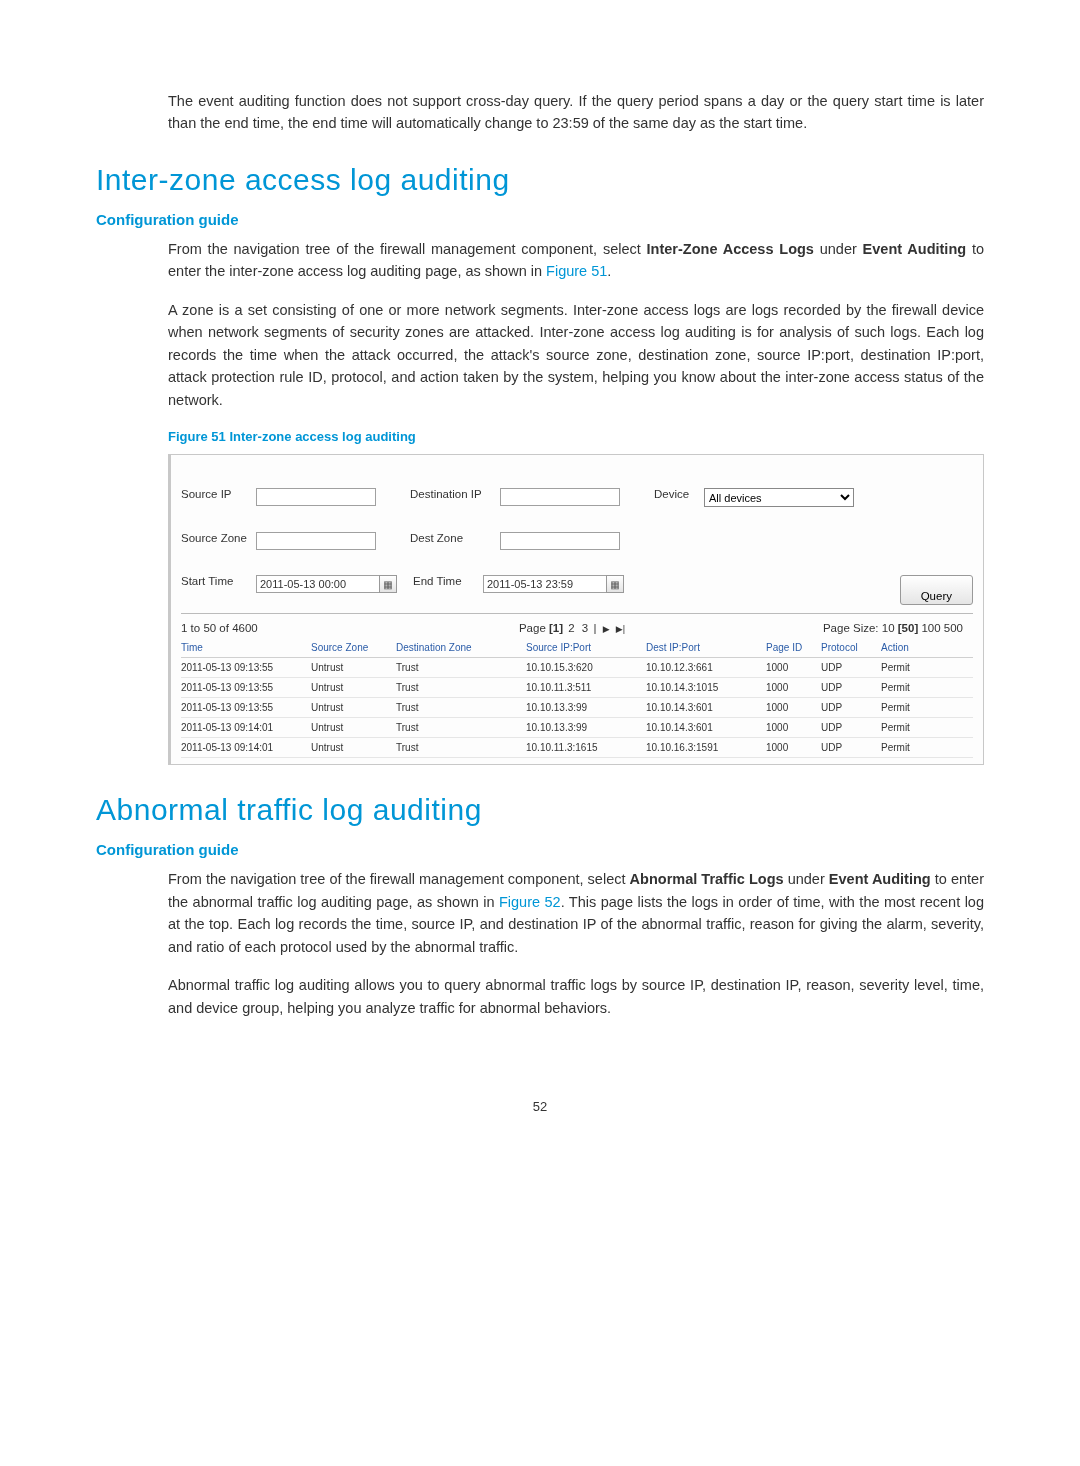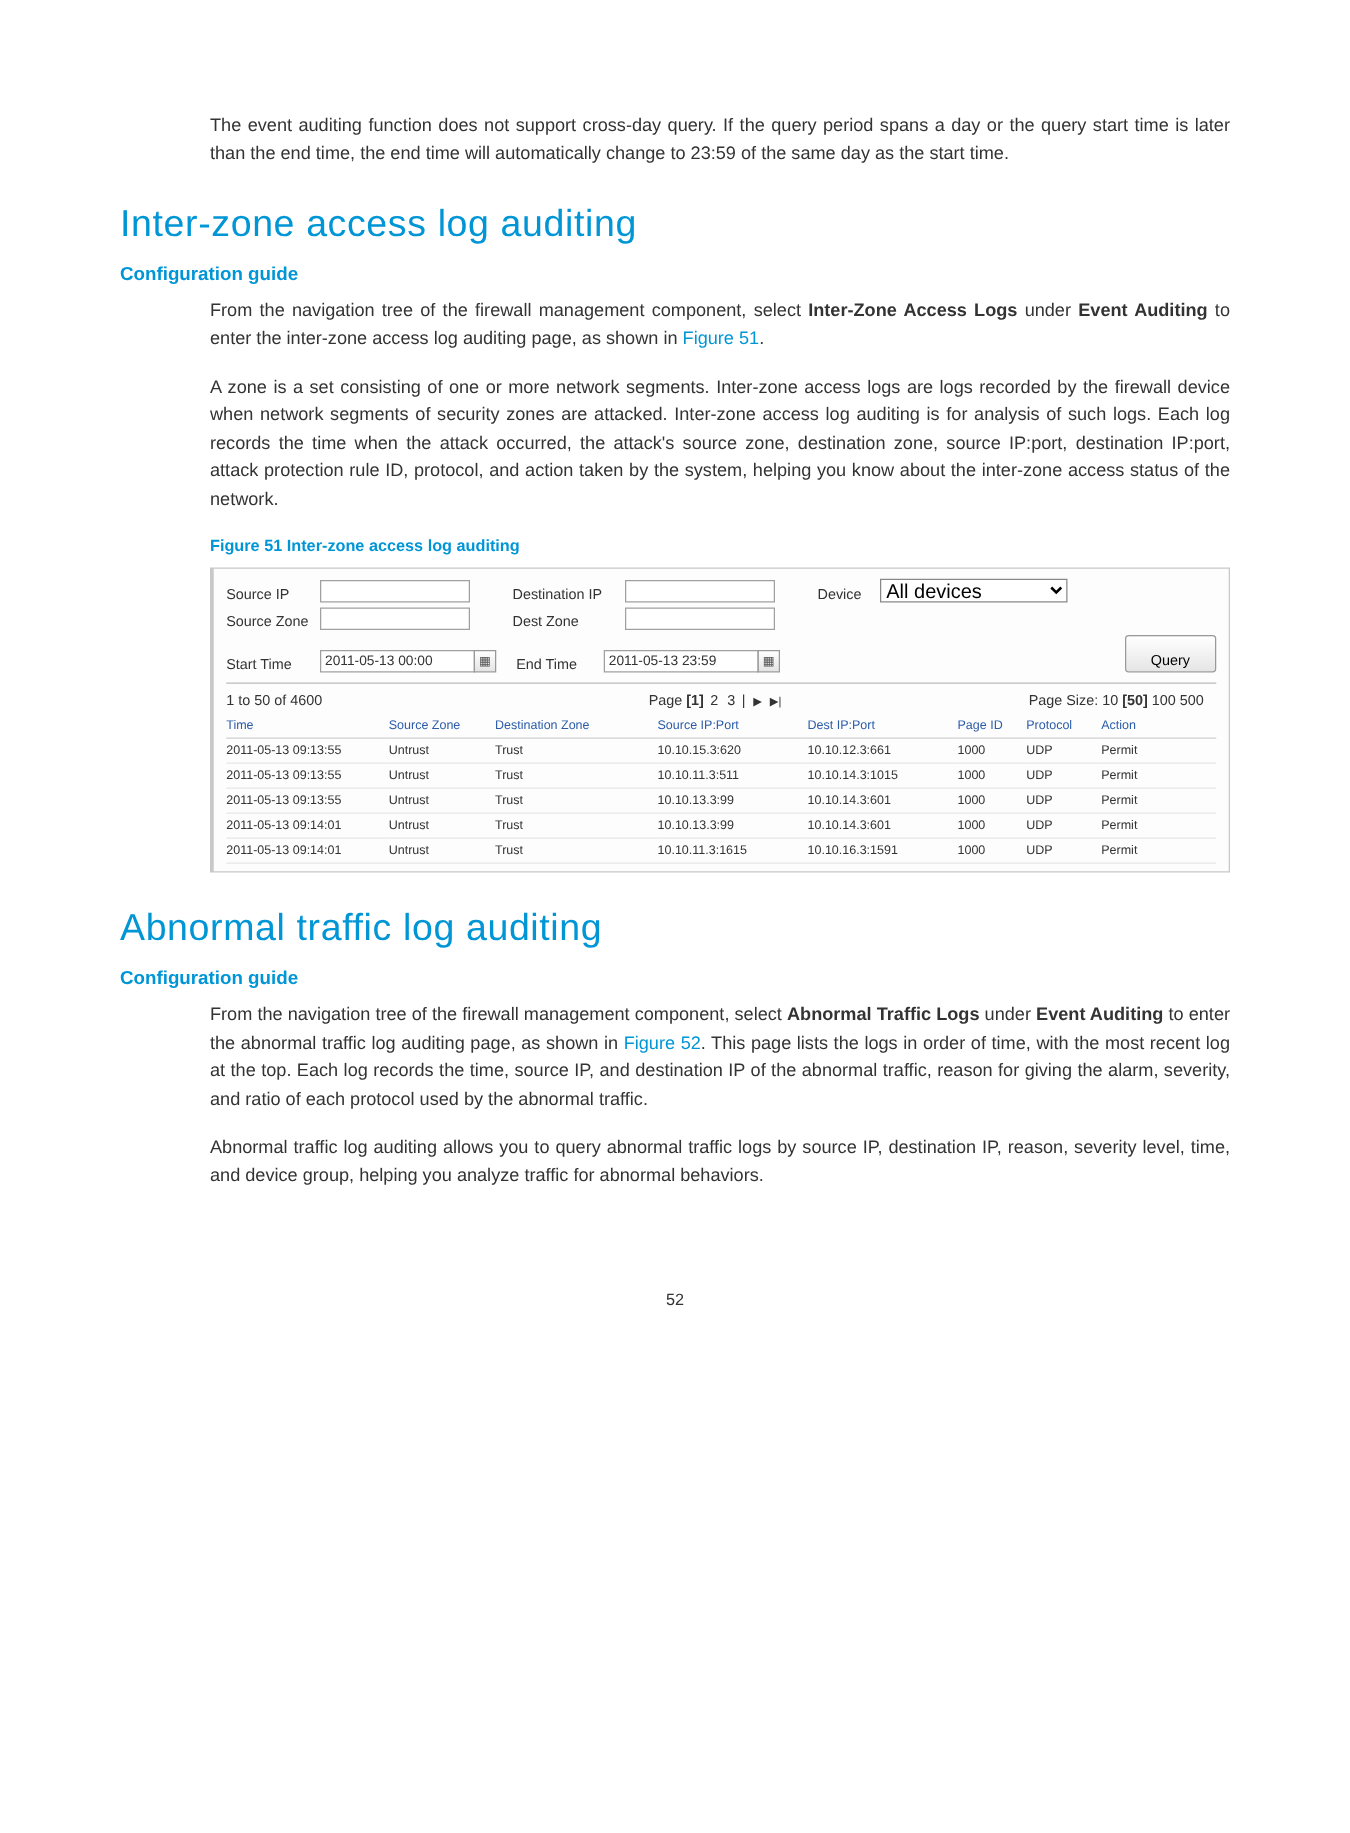--- a/index.html
+++ b/index.html
@@ -47,21 +47,21 @@
       margin-right: 0;
       border: 1px solid #c8c8c8;
       border-left: 3px solid #c8c8c8;
       background: #fdfdfd;
       padding: 8px 10px 6px 10px;
       font-size: 11.5px;
       color: #333;
       font-family: Tahoma, Arial, sans-serif;
       margin-bottom: 28px;
     }
-    .filter-row { display: flex; align-items: flex-end; margin-bottom: 4px; flex-wrap: wrap; }
+    .filter-row { display: flex; align-items: flex-start; margin-bottom: 4px; flex-wrap: wrap; margin-top: 25px; }
     .filter-label { width: 75px; color: #333; }
     .filter-label.w { width: 90px; }
     .txtbox {
       border: 1px solid #a0a0a0;
       height: 18px;
       width: 110px;
       font-size: 11px;
       padding: 0 3px;
       background: #fff;
       color: #333;
@@ -77,21 +77,21 @@
       background: linear-gradient(#fff,#e4e4e4);
       font-size: 10px;
       color: #555;
       margin-left: -1px;
       cursor: pointer;
     }
     .sel {
       border: 1px solid #888;
       height: 19px;
       width: 150px;
-      font-size: 16px;
+      font-size: 11px;
       background: #fff;
     }
     .btn {
       border: 1px solid #999;
       background: linear-gradient(#ffffff,#e5e5e5);
       font-size: 11.5px;
       padding: 14px 20px;
       height: 22px;
       border-radius: 3px;
       cursor: pointer;

